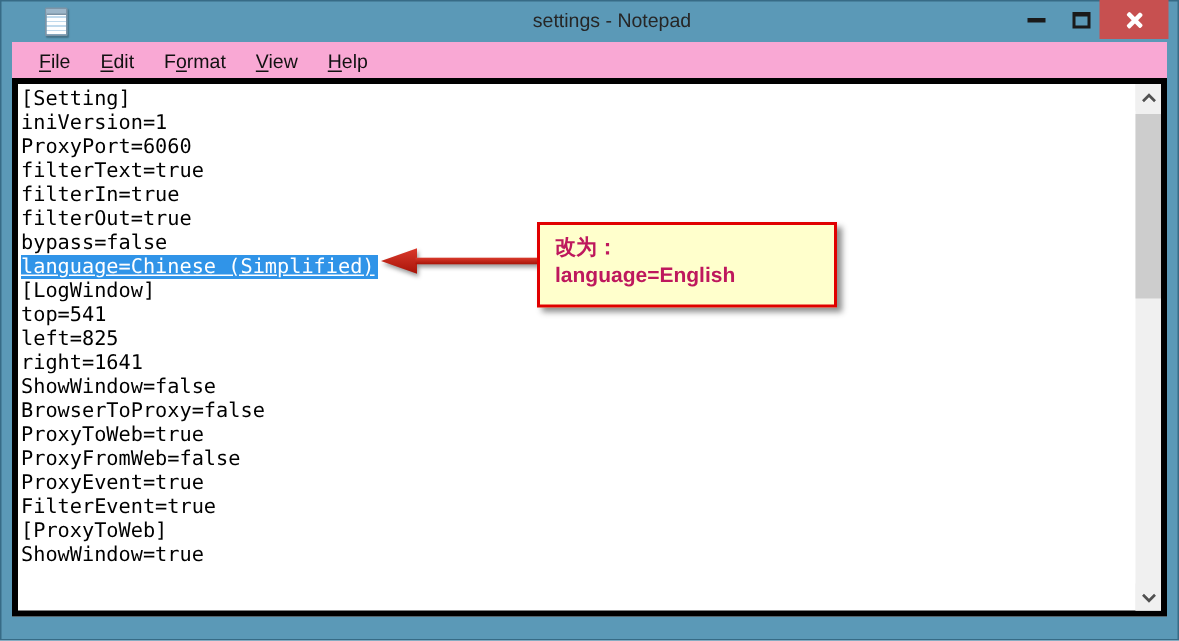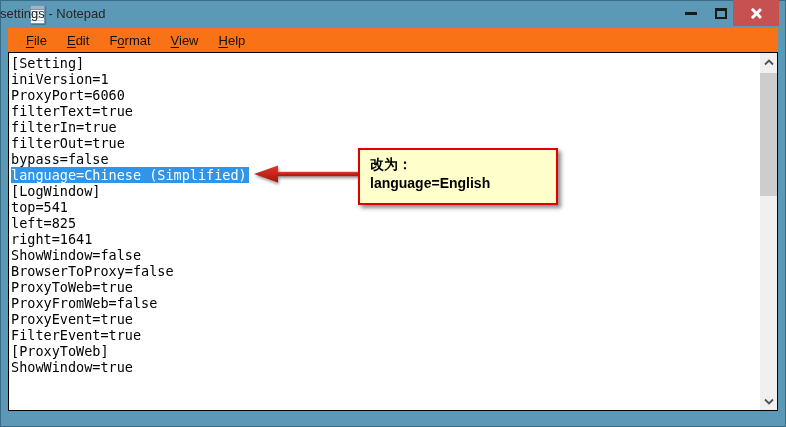--- a/index.html
+++ b/index.html
@@ -10,61 +10,61 @@
             box-shadow: inset 0 0 0 1px rgba(25,70,95,.55); }
 
   
   .titlebar { position:absolute; left:0; top:0; right:0; height:28px; }
   .app-icon { position:absolute; left:30px; top:5px; width:15px; height:19px;
               background:repeating-linear-gradient(180deg,#FDFEFF 0 2px,#BFD9EC 2px 3px);
               border:1px solid #7E94A6; border-radius:1px; box-shadow:1px 1px 1px rgba(0,0,0,.25); }
   .app-icon::before { content:""; position:absolute; left:0; top:0; right:0; height:3px;
               background:#9DB6C9; border-bottom:1px solid #7E94A6; }
   .title { position:absolute; left:0; right:0; top:0; height:28px; line-height:28px;
-           font-size:13px; color:#262626; }
+           text-align:center; font-size:13px; color:#262626;padding-left:30px; }
   .win-btn { position:absolute; display:flex; align-items:center; justify-content:center; }
   .btn-min { left:678px; top:0; width:26px; height:26px; }
   .dash { width:12px; height:3px; background:#1a1a1a; }
   .btn-max { left:708px; top:0; width:26px; height:26px; }
   .square { width:12px; height:11px; border:2px solid #1a1a1a; border-top-width:3px; background:transparent; }
   .btn-close { left:733px; top:0; width:46px; height:26px; background:#C75050; }
   .close-x { position:relative; width:13px; height:13px; }
   .close-x::before, .close-x::after { content:""; position:absolute; left:5.5px; top:0;
            width:2.6px; height:13px; background:#fff; border-radius:1px; }
   .close-x::before { transform:rotate(45deg); }
   .close-x::after  { transform:rotate(-45deg); }
 
   
   .menubar { position:absolute; left:8px; right:8px; top:28px; height:24px;
-             background:#f97316; display:flex; align-items:center; padding-left:8px;
+             background:#f9a8d4; display:flex; align-items:center; padding-left:8px;
              font-size:13px; color:#111; }
   .menu-item { padding:3px 10px; white-space:nowrap; }
   .mn { text-decoration:underline; text-underline-offset:2px; }
 
   
   .editor { position:absolute; left:8px; right:8px; top:52px; bottom:16px;
-            background:#fff; border:1px solid #000000; }
+            background:#fff; border:4px solid #000000; }
   .text { position:absolute; left:0; top:0; right:18px; bottom:0; overflow:hidden;
           padding:2px 0 0 2px; font-family:"DejaVu Sans Mono","Liberation Mono",monospace;
           font-size:13.5px; line-height:16px; color:#000; }
   .line { height:16px; white-space:pre; }
-  .selection { background:#3094E8; color:#fff; padding-right:2px; }
+  .selection { background:#3094E8; color:#fff; padding-right:2px;text-decoration:underline; }
 
   
   .scrollbar { position:absolute; right:0; top:0; bottom:0; width:17px; background:#F0F0F0; }
   .sb-btn { position:absolute; left:0; width:17px; height:18px; display:flex;
             align-items:center; justify-content:center; background:#F0F0F0; }
   .sb-up { top:0; } .sb-down { bottom:0; }
   .sb-thumb { position:absolute; left:0; top:20px; width:17px; height:123px; background:#CDCDCD; }
 
   
   .callout { position:absolute; left:358px; top:148px; width:200px; min-height:57px;
              background:#FFFFCC; border:2px solid #E00000; padding:5px 10px 6px 10px;
              box-shadow:3px 3px 4px rgba(0,0,0,.45);
-             font-size:14px; font-weight:bold; color:#000000; line-height:19px; }
+             font-size:14px; font-weight:bold; color:#be185d; line-height:19px; }
   .arrow-wrap { position:absolute; left:252px; top:163px; width:108px; height:24px;
                 filter:drop-shadow(1px 2px 1.5px rgba(0,0,0,.4)); }
 </style>
 </head>
 <body>
 
 <div class="window">
 
   <div class="titlebar">
     <div class="app-icon"></div>

